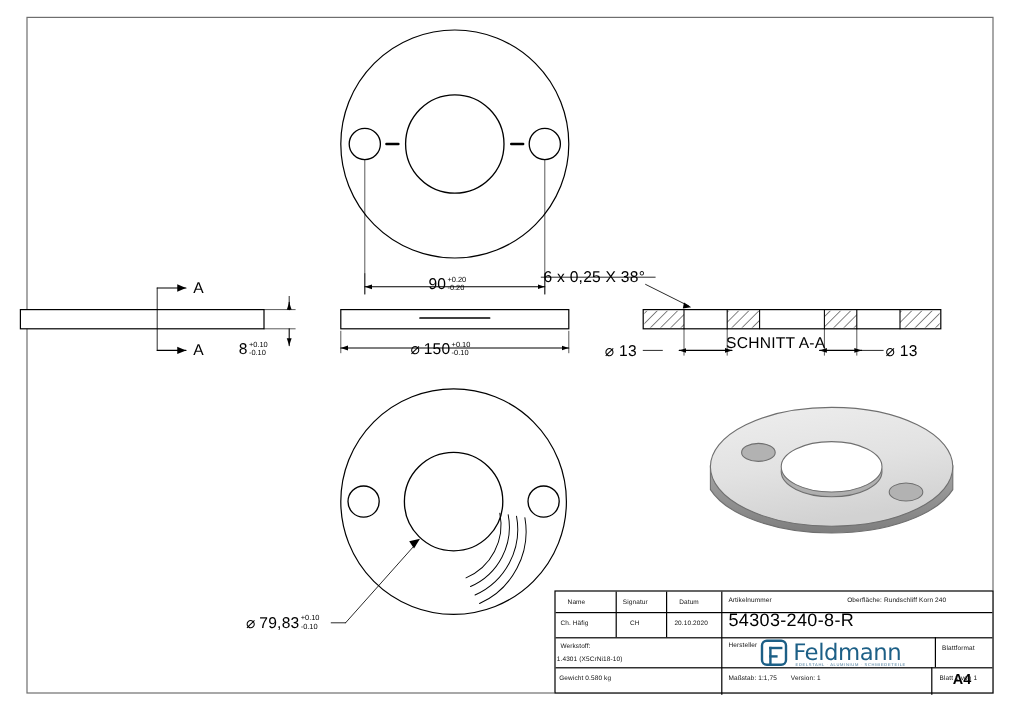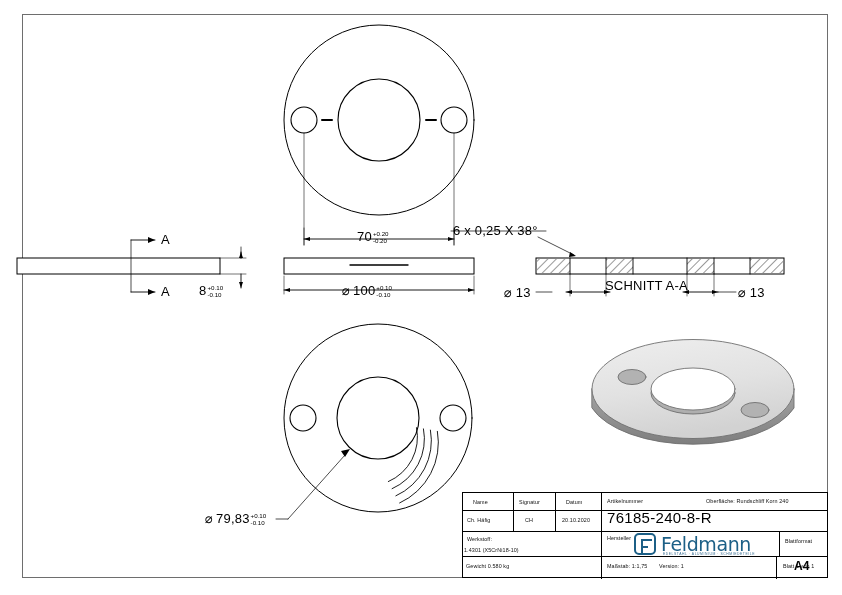--- a/index.html
+++ b/index.html
@@ -201,30 +201,30 @@
   <div class="lbl dimtxt" style="left:161px;top:285px;">A</div>
 
   <div class="lbl" style="left:199px;top:284px;">
     <span class="dimtxt">8</span><span class="tol">
       <span>+0.10</span>
       <span>-0.10</span>
     </span>
   </div>
 
   <div class="lbl" style="left:357px;top:230px;">
-    <span class="dimtxt">70</span><span class="tol">
+    <span class="dimtxt">90</span><span class="tol">
       <span>+0.20</span>
       <span>-0.20</span>
     </span>
   </div>
 
   <div class="lbl dimtxt" style="left:453px;top:224px;">6 x 0,25 X 38°</div>
 
   <div class="lbl" style="left:342px;top:284px;">
-    <span class="dimtxt">⌀</span><span class="dimtxt" style="margin-left:3px;">100</span><span class="tol">
+    <span class="dimtxt">⌀</span><span class="dimtxt" style="margin-left:3px;">150</span><span class="tol">
       <span>+0.10</span>
       <span>-0.10</span>
     </span>
   </div>
 
   <div class="lbl dimtxt" style="left:605px;top:279px;">SCHNITT A-A</div>
 
   <div class="lbl dimtxt" style="left:504px;top:286px;">⌀ 13</div>
   <div class="lbl dimtxt" style="left:738px;top:286px;">⌀ 13</div>
 
@@ -249,21 +249,21 @@
 
     <div class="tbtxt" style="left:10px;top:6px;">Name</div>
     <div class="tbtxt" style="left:56px;top:6px;">Signatur</div>
     <div class="tbtxt" style="left:103px;top:6px;">Datum</div>
     <div class="tbtxt" style="left:144px;top:5px;">Artikelnummer</div>
     <div class="tbtxt" style="left:243px;top:5px;">Oberfläche:  Rundschliff Korn 240</div>
 
     <div class="tbtxt" style="left:4px;top:24px;">Ch. Häfig</div>
     <div class="tbtxt" style="left:62px;top:24px;">CH</div>
     <div class="tbtxt" style="left:99px;top:24px;">20.10.2020</div>
-    <div class="tbbig" style="left:144px;top:16px;">76185-240-8-R</div>
+    <div class="tbbig" style="left:144px;top:16px;">54303-240-8-R</div>
 
     <div class="tbtxt" style="left:4px;top:43px;">Werkstoff:</div>
     <div class="tbtxt" style="left:1px;top:54px;">1.4301 (X5CrNi18-10)</div>
 
     <div class="tbtxt" style="left:144px;top:42px;">Hersteller</div>
 
     <div class="tbtxt" style="left:322px;top:45px;">Blattformat</div>
     <div class="tba4" style="left:331px;top:66px;">A4</div>
 
     <div class="tbtxt" style="left:3px;top:70px;">Gewicht 0.580 kg</div>

